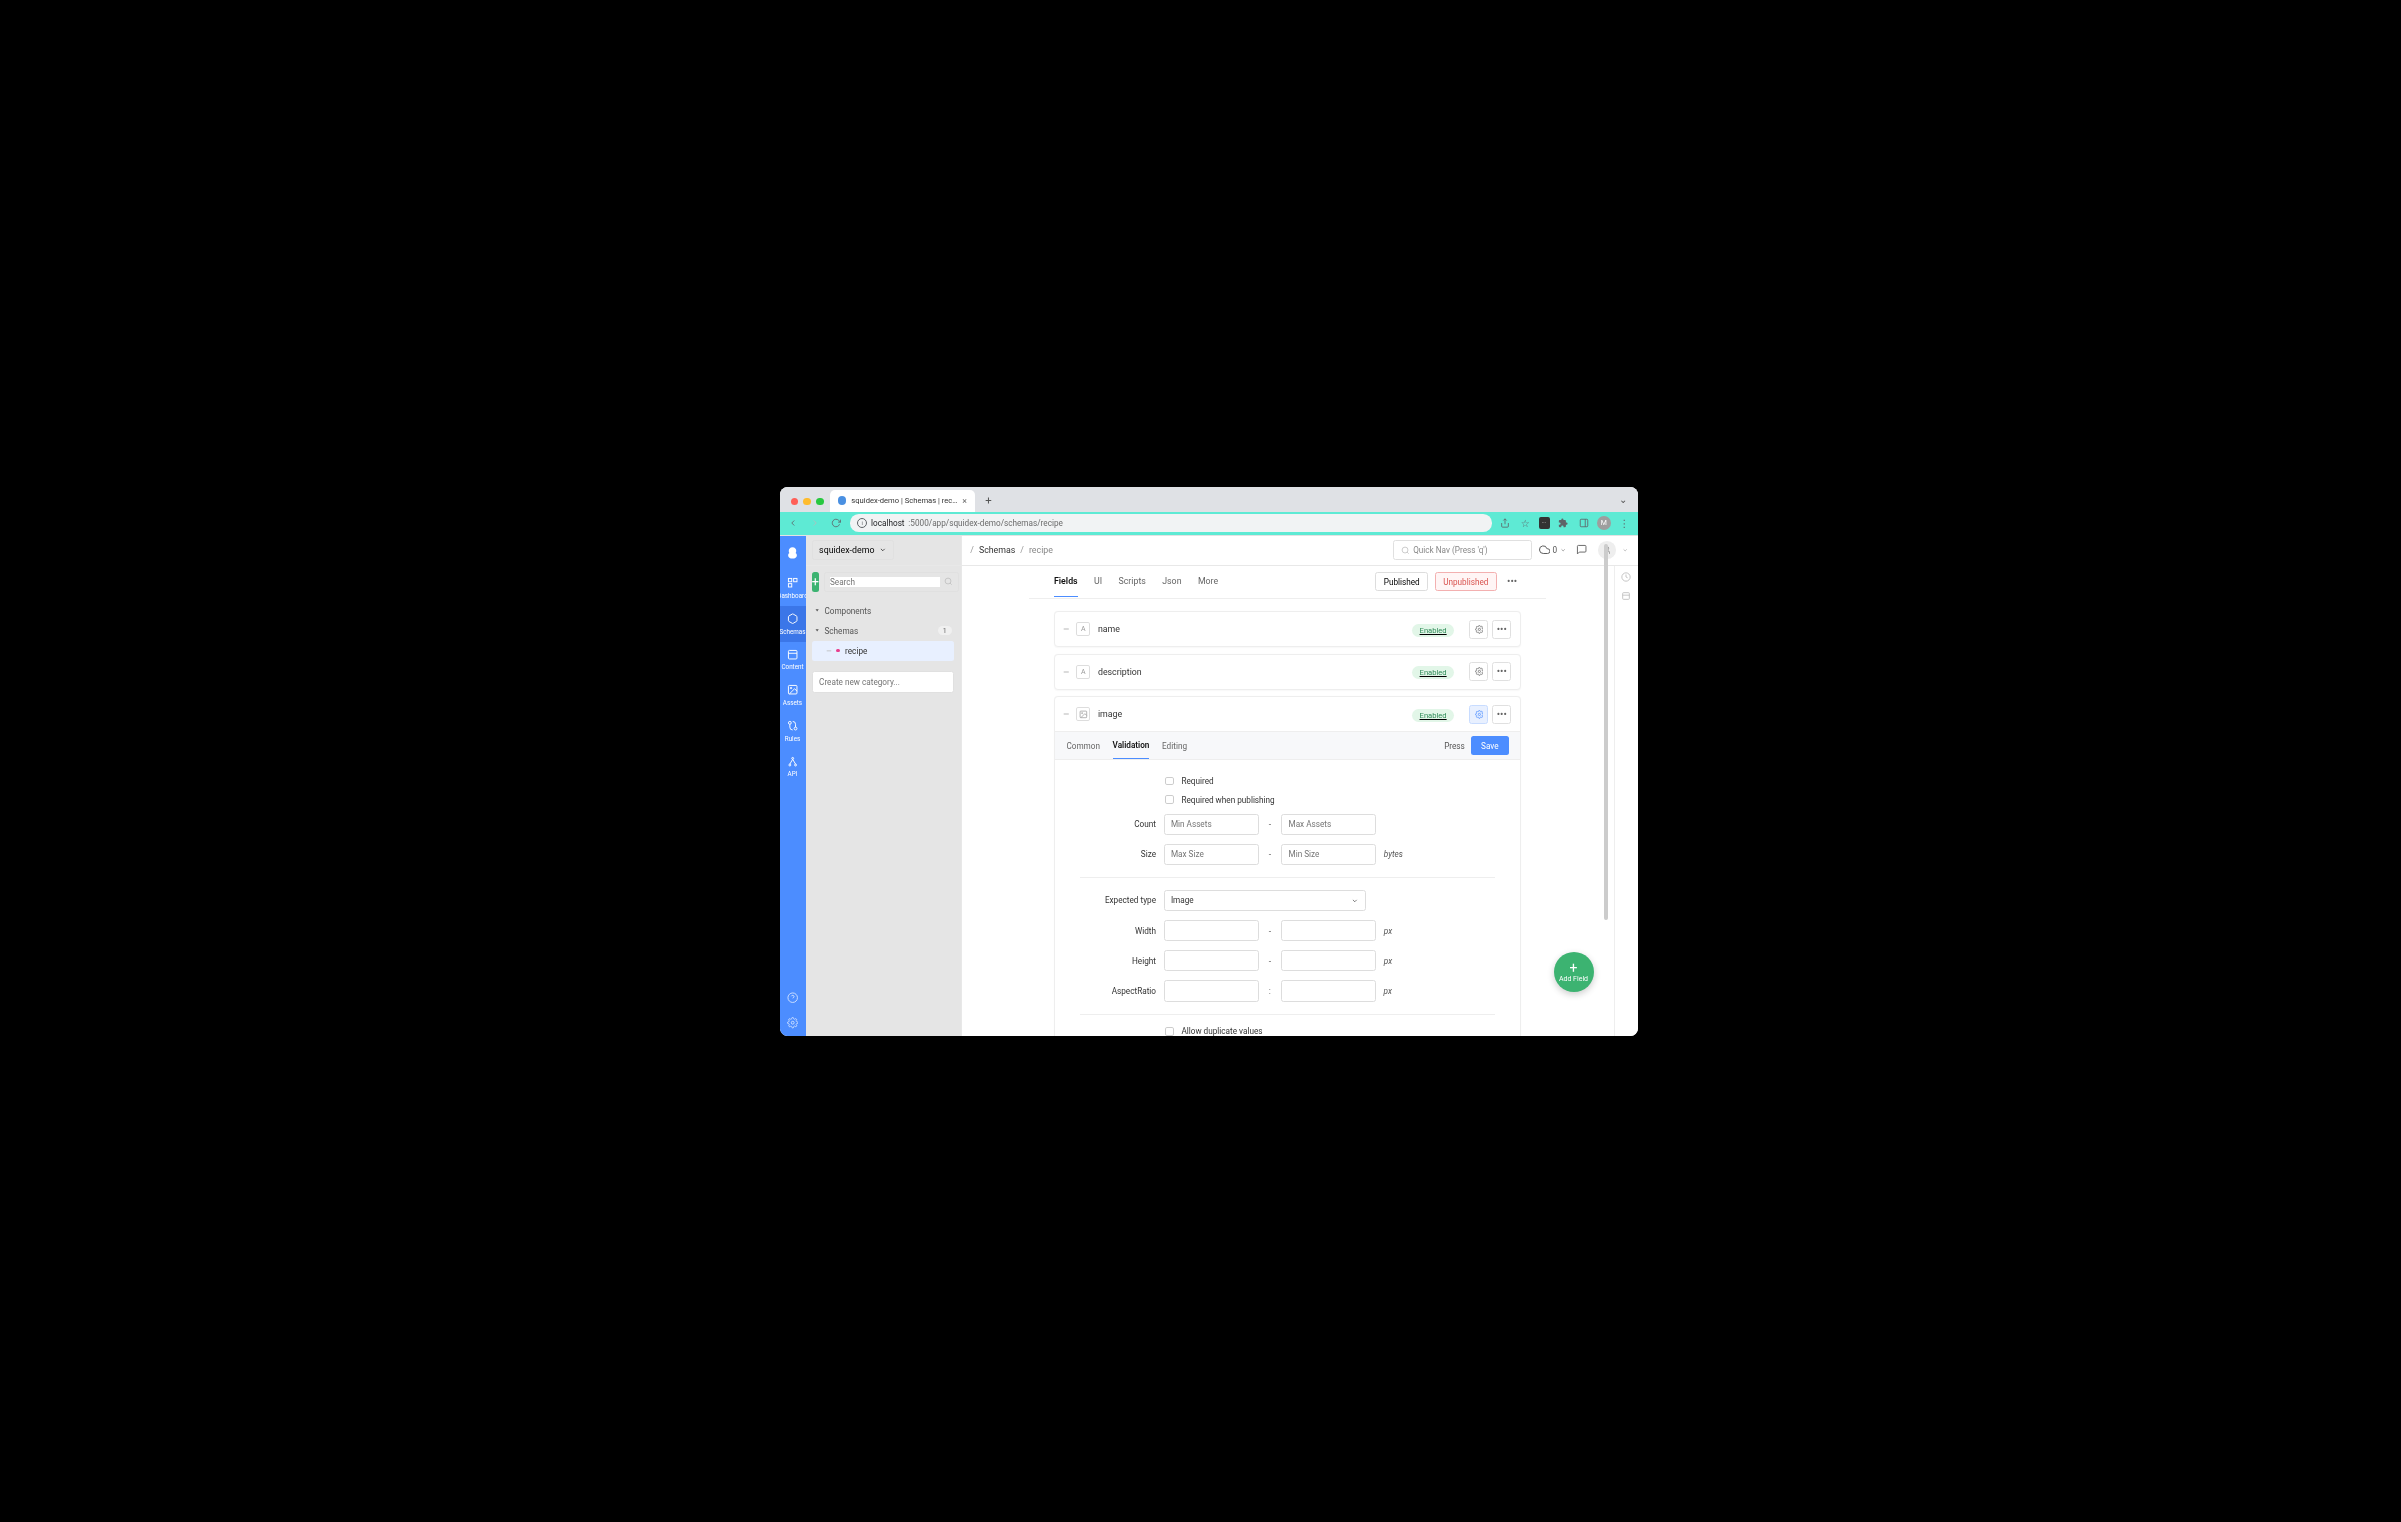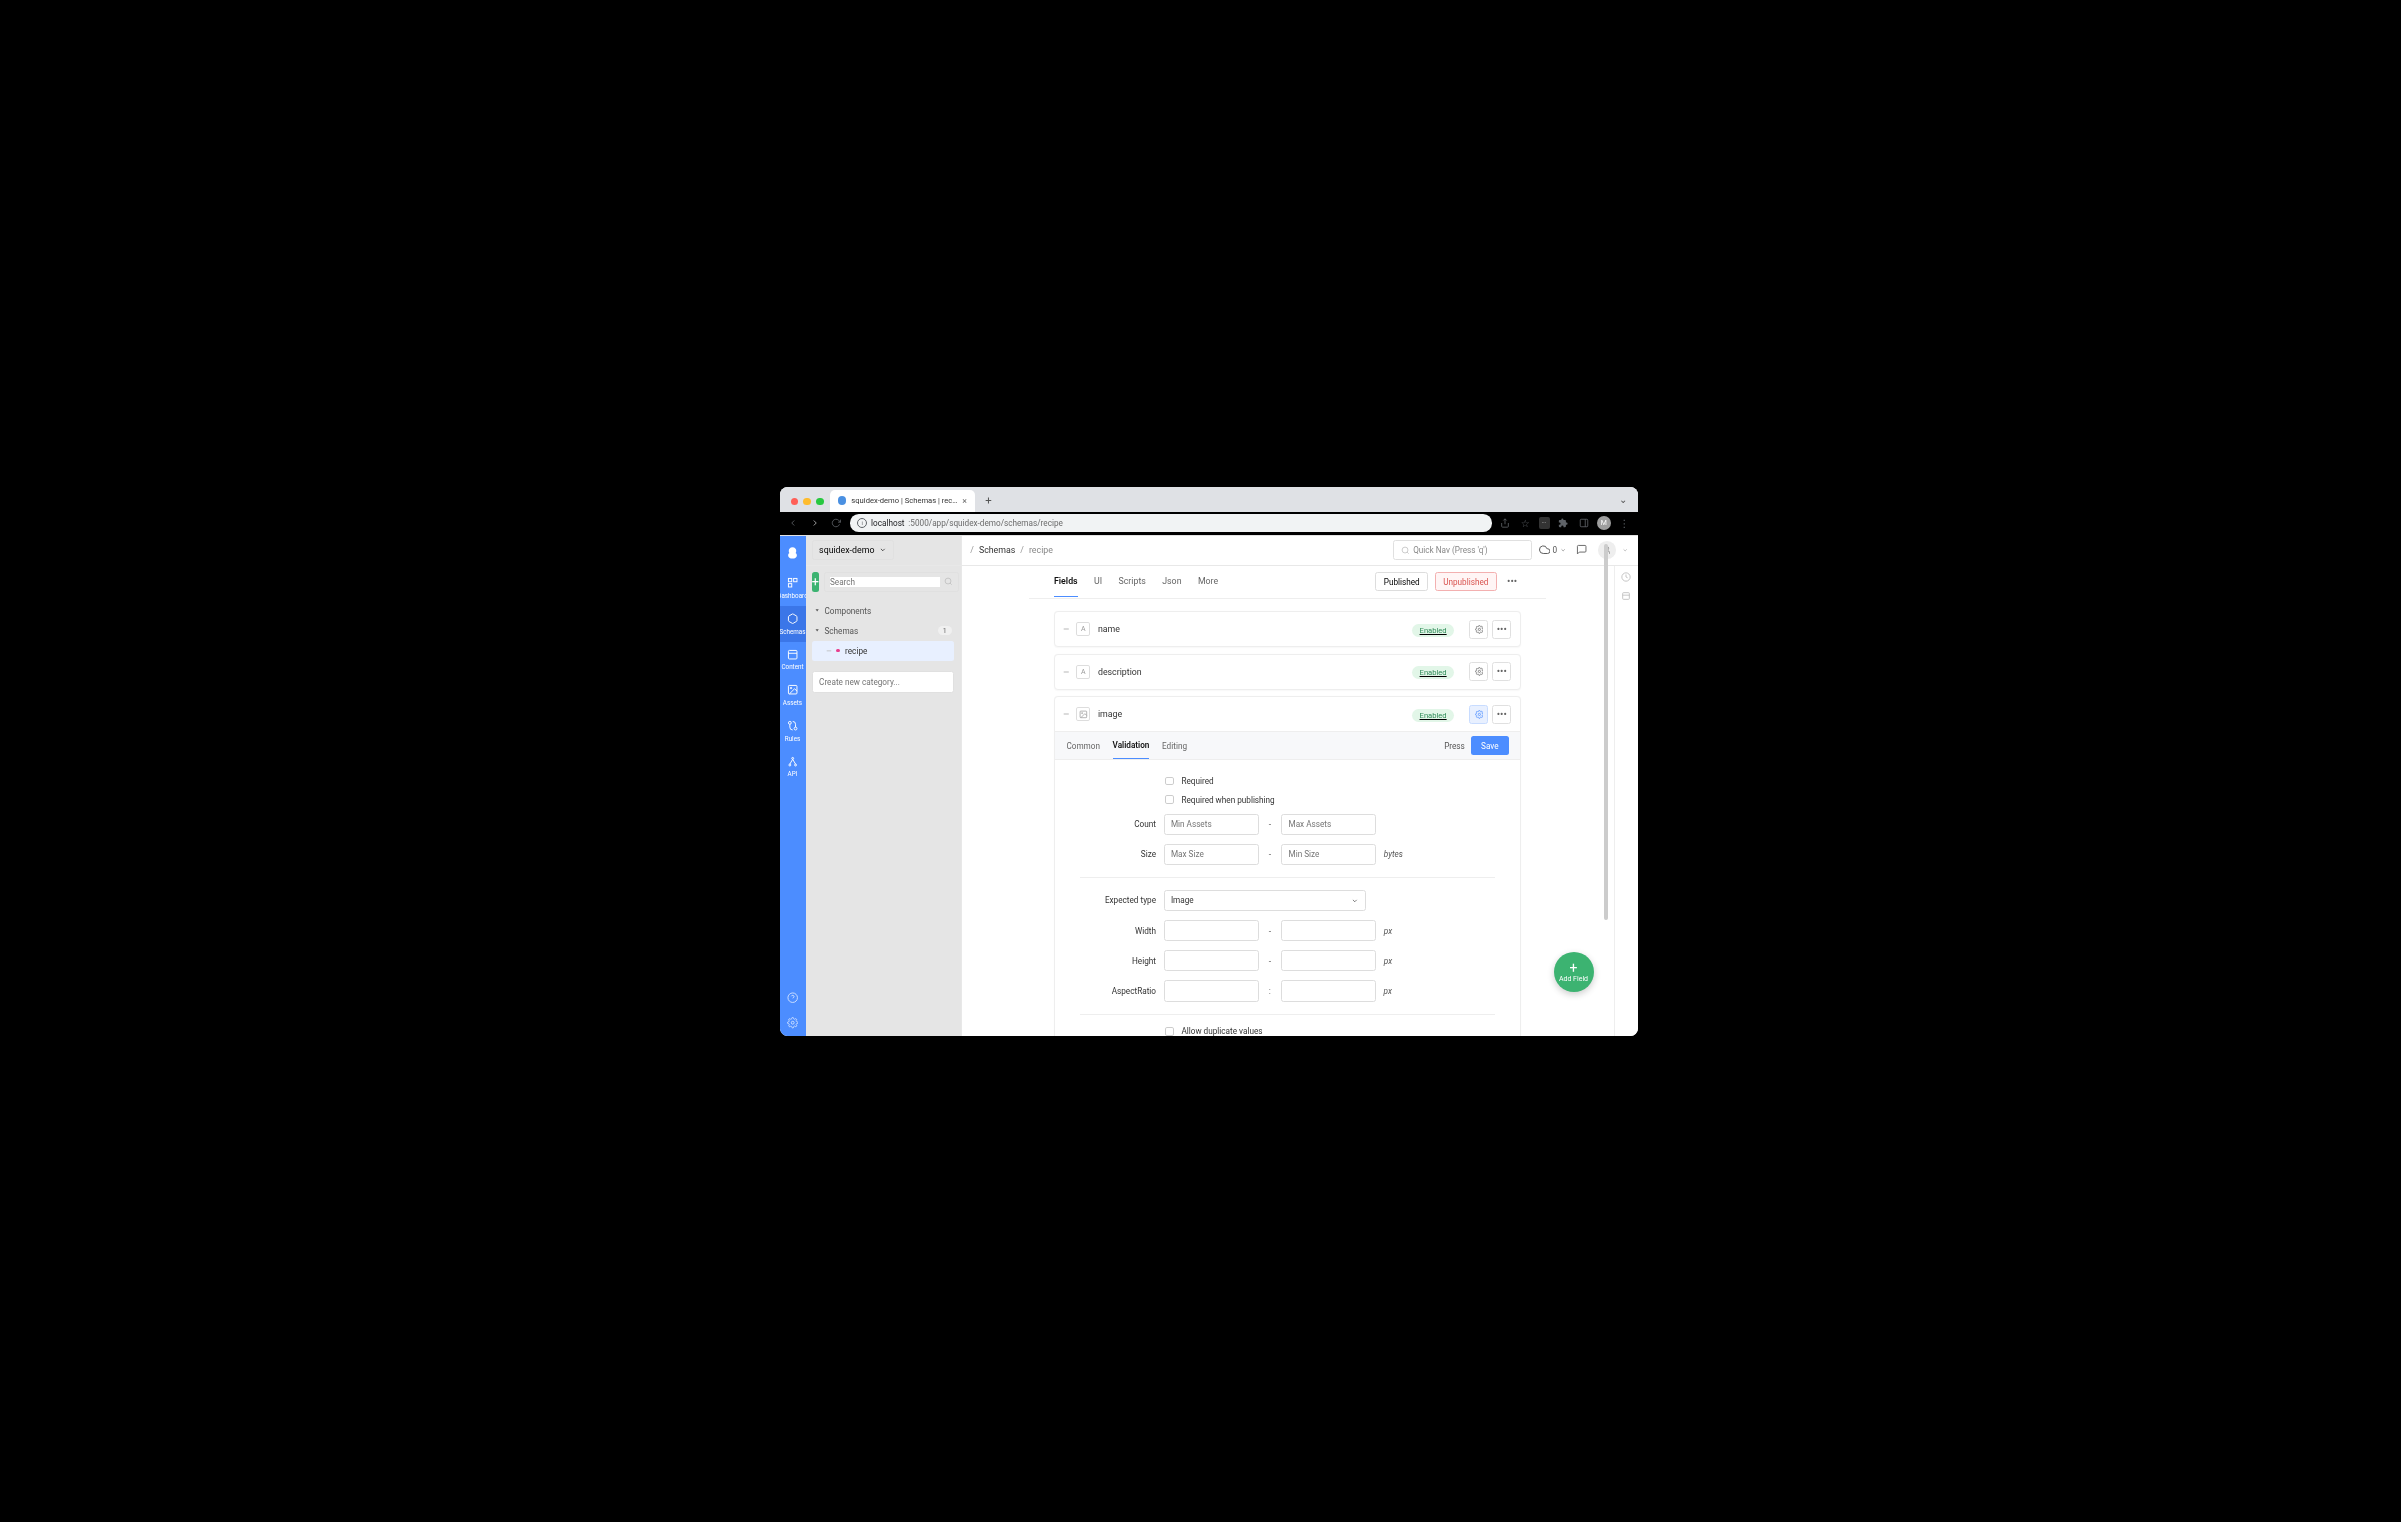--- a/index.html
+++ b/index.html
@@ -13,21 +13,21 @@
   .dot { width: 7.6px; height: 7.6px; border-radius: 50%; }
   .dot.red { background: #ff5f57; }
   .dot.yellow { background: #febc2e; }
   .dot.green { background: #28c840; }
   .tab { background: #fff; height: 21.4px; border-radius: 5px 5px 0 0; display: flex; align-items: center; padding: 0 7.6px; gap: 5px; font-size: 7.6px; color: #333; min-width: 114px; }
   .tab .fav { width: 8.8px; height: 8.8px; border-radius: 50%; background: #4a90e2; display:inline-block; }
   .tab .close-x { color: #666; font-size: 8.8px; margin-left: auto; }
   .new-tab { width: 17.7px; height: 17.7px; display: flex; align-items: center; justify-content: center; color: #555; font-size: 11.4px; margin-left: 5px; margin-bottom: 2.5px; }
   .tab-strip .expander { margin-left: auto; padding: 0 10px 6.3px 0; color: #555; }
 
-  .addr-bar { background: #000000; height: 24px; display: flex; align-items: center; padding: 0 6.3px; gap: 6.3px; border-bottom: 0.6px solid #e3e3e3; }
+  .addr-bar { background: #5eead4; height: 24px; display: flex; align-items: center; padding: 0 6.3px; gap: 6.3px; border-bottom: 0.6px solid #e3e3e3; }
   .nav-btn { width: 15px; height: 15px; display: flex; align-items: center; justify-content: center; color: #5f6368; }
   .nav-btn.disabled { color: #bbb; }
   .url-box { flex: 1; display: flex; align-items: center; gap: 3.8px; background: #f1f3f4; border-radius: 8.8px; height: 17.7px; padding: 0 7.6px; font-size: 8.2px; color: #202124; }
   .url-info { width: 10px; height: 10px; border: 0.9px solid #5f6368; border-radius: 50%; display: flex; align-items: center; justify-content: center; font-size: 5.7px; color: #5f6368; }
   .url-host { color: #202124; }
   .url-path { color: #6b6b6b; }
   .ext-icon { width: 14px; height: 14px; display: flex; align-items: center; justify-content: center; color: #5f6368; }
   .ext-icon.square { background:#333; color:#fff; border-radius:1.9px; width:11.4px; height:11.4px; font-size:2.5px; letter-spacing:0.6px; }
   .avatar-sm { width: 14px; height: 14px; border-radius: 50%; background: #9e9e9e; color: #fff; display: flex; align-items: center; justify-content: center; font-size: 7px; }
 

